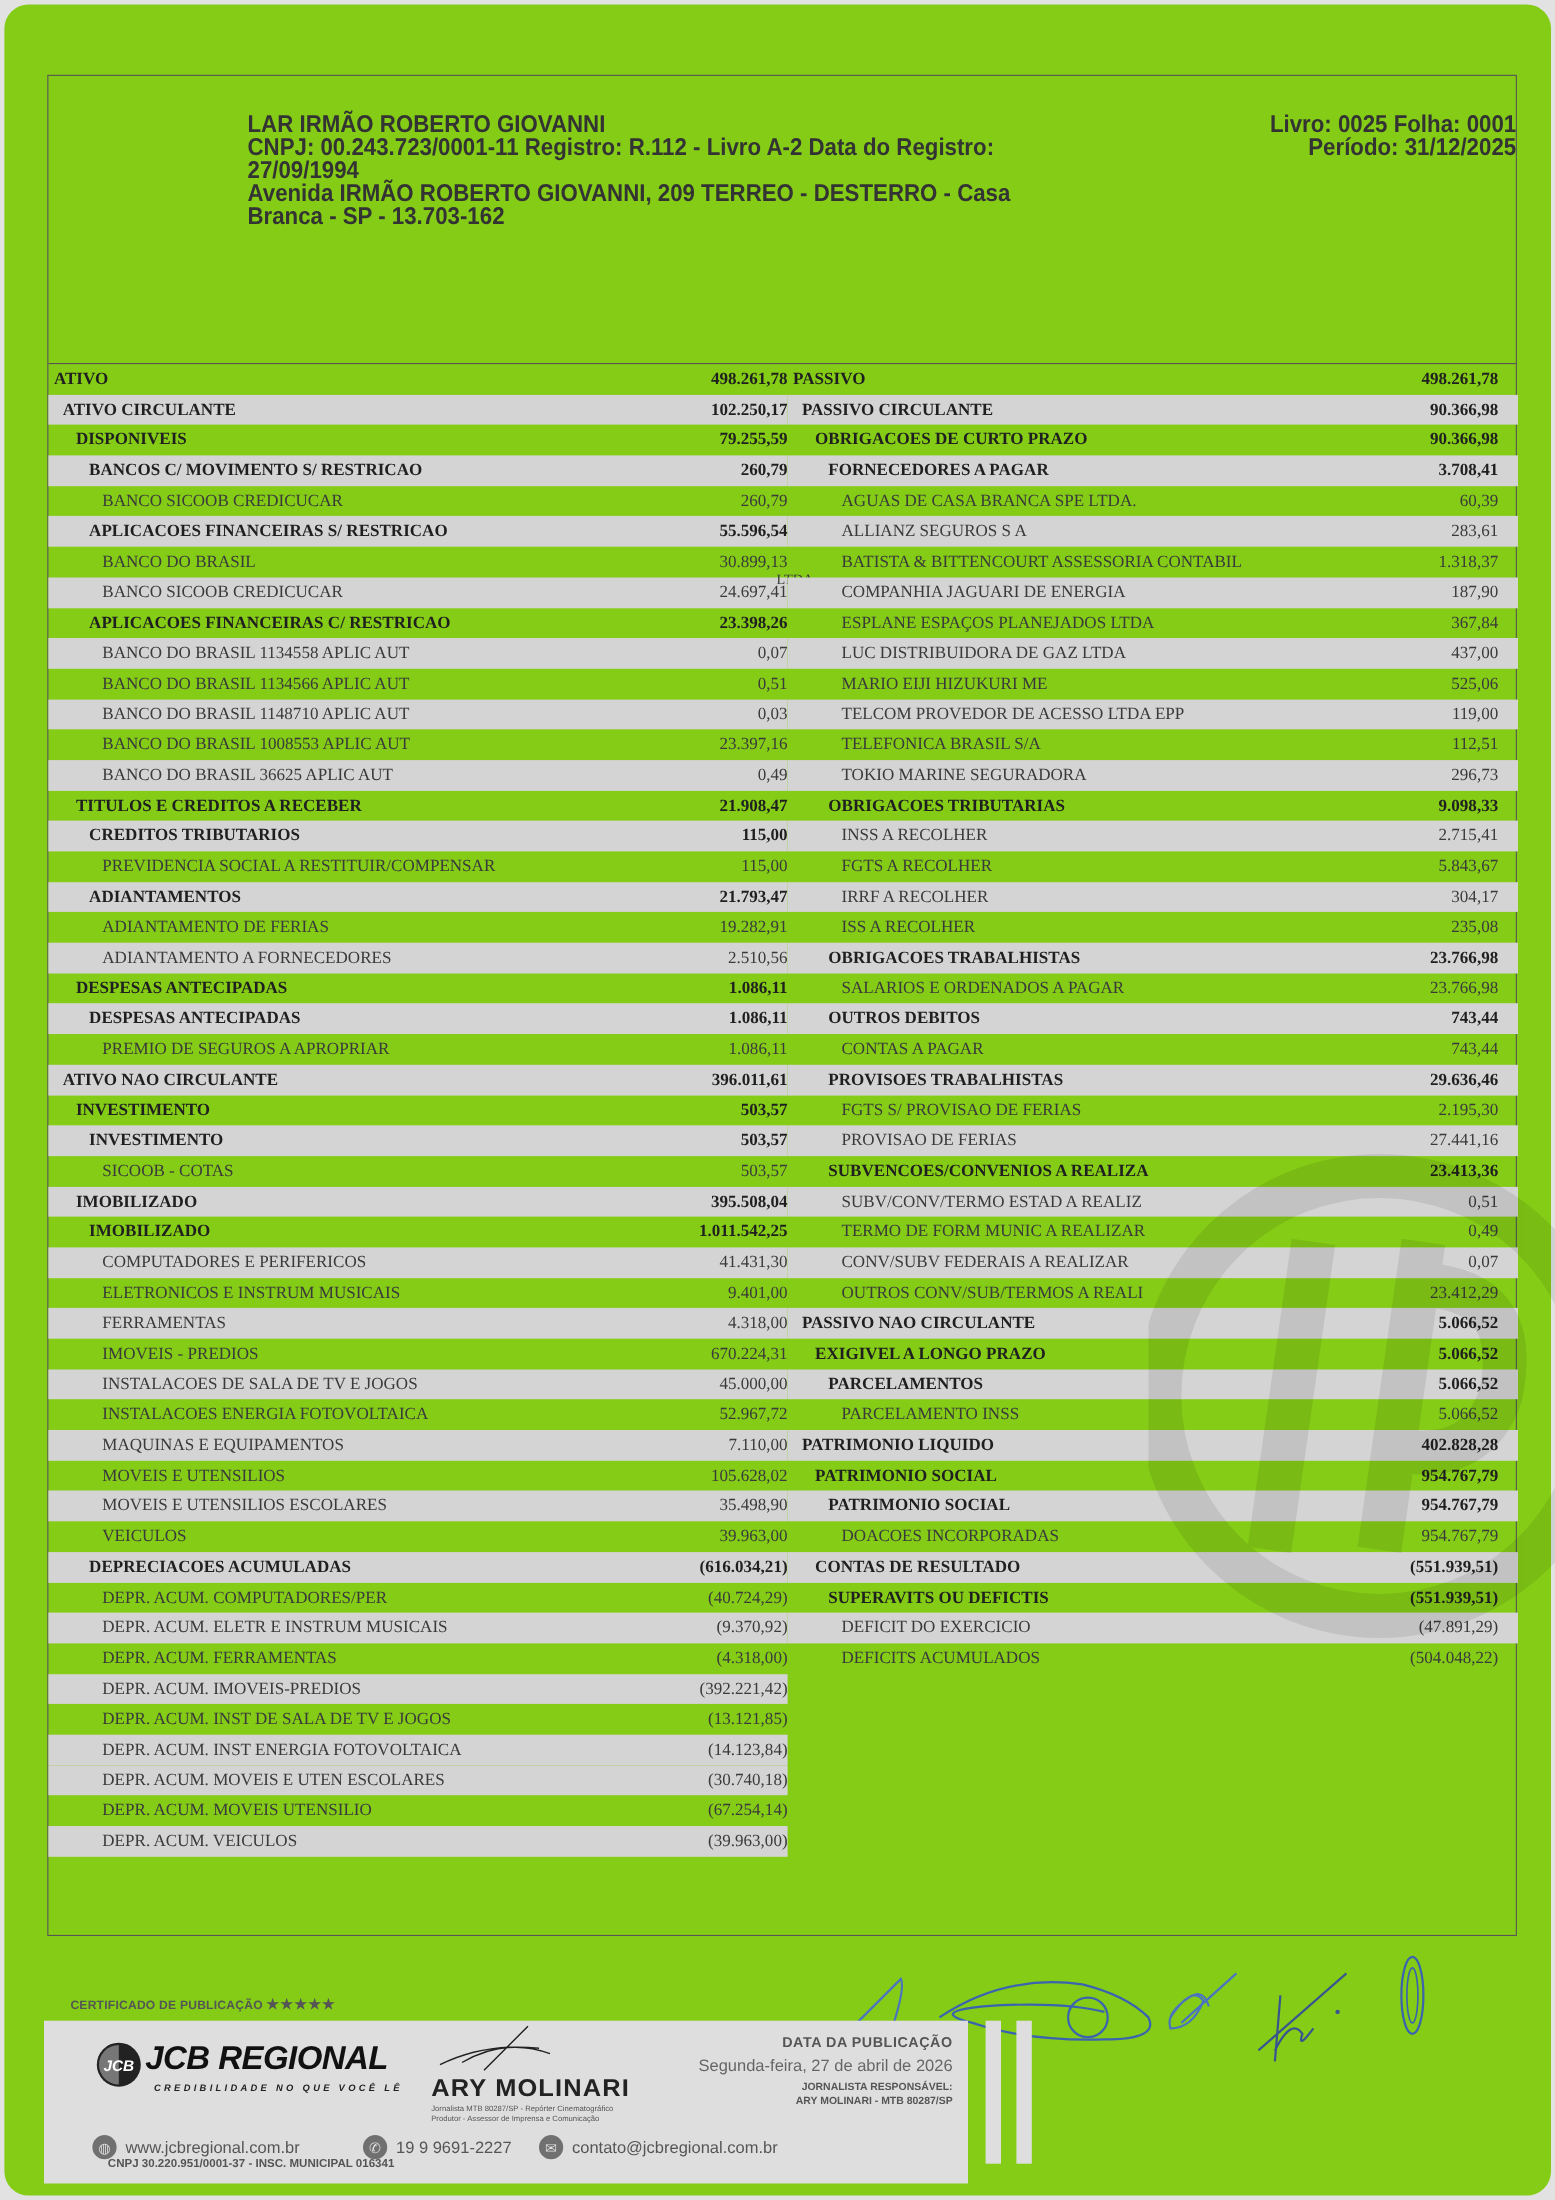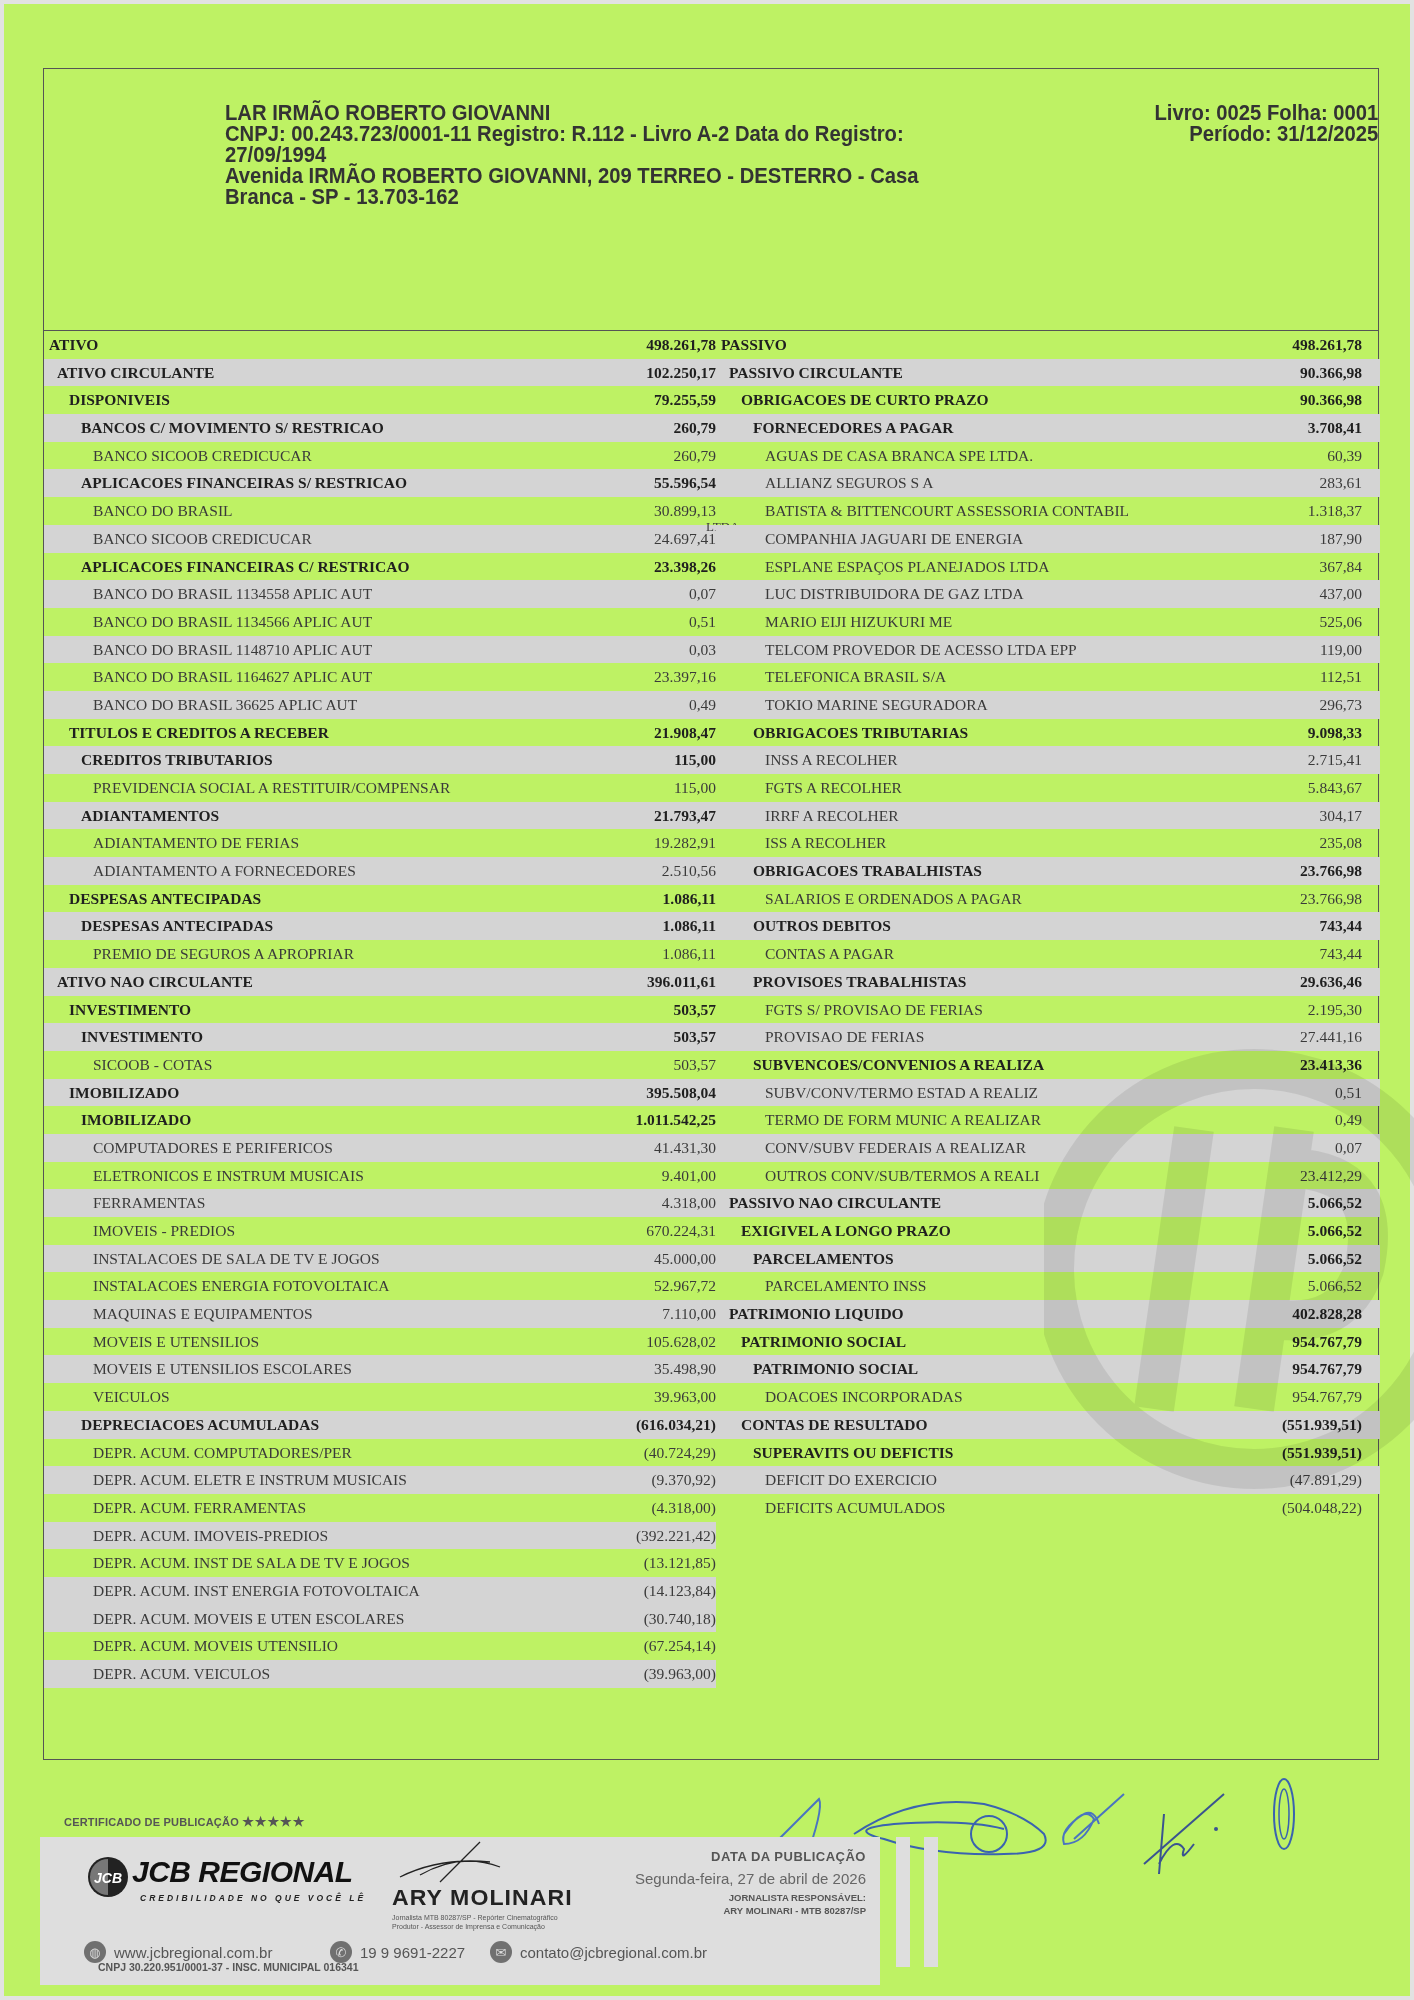--- a/index.html
+++ b/index.html
@@ -1,21 +1,21 @@
 <!DOCTYPE html>
 <html><head>
 <meta charset="utf-8">
 <style>
   html, body { margin:0; padding:0; }
   body {
     width:1414px; height:2000px; background:#e2e2e2; position:relative; overflow:hidden;
     font-family:"Liberation Serif", serif; color:#2a2a2a;
   }
   .page {
-    position:absolute; left:4px; top:4px; width:1406px; height:1992px; background:#bef264;
+    position:absolute; left:4px; top:4px; width:1406px; height:1992px; background:#84cc16;border-radius:22px;
   }
   .frame {
     position:absolute; left:39px; top:64px; width:1336px; height:1692px;
     border:1.5px solid #555; box-sizing:border-box;
   }
   .hdr {
     position:absolute; left:0; top:0; width:100%; height:262px;
     border-bottom:1.5px solid #555; box-sizing:border-box;
     font-family:"Liberation Sans", sans-serif; font-weight:bold; color:#333;
   }
@@ -178,21 +178,21 @@
           </div>
           <div class="row lv4">
             <span class="lbl">BANCO DO BRASIL 1134566 APLIC AUT</span>
             <span class="val">0,51</span>
           </div>
           <div class="row lv4 shade">
             <span class="lbl">BANCO DO BRASIL 1148710 APLIC AUT</span>
             <span class="val">0,03</span>
           </div>
           <div class="row lv4">
-            <span class="lbl">BANCO DO BRASIL 1164627 APLIC AUT</span>
+            <span class="lbl">BANCO DO BRASIL 1008553 APLIC AUT</span>
             <span class="val">23.397,16</span>
           </div>
           <div class="row lv4 shade">
             <span class="lbl">BANCO DO BRASIL 36625 APLIC AUT</span>
             <span class="val">0,49</span>
           </div>
           <div class="row lv2 b">
             <span class="lbl">TITULOS E CREDITOS A RECEBER</span>
             <span class="val">21.908,47</span>
           </div>

